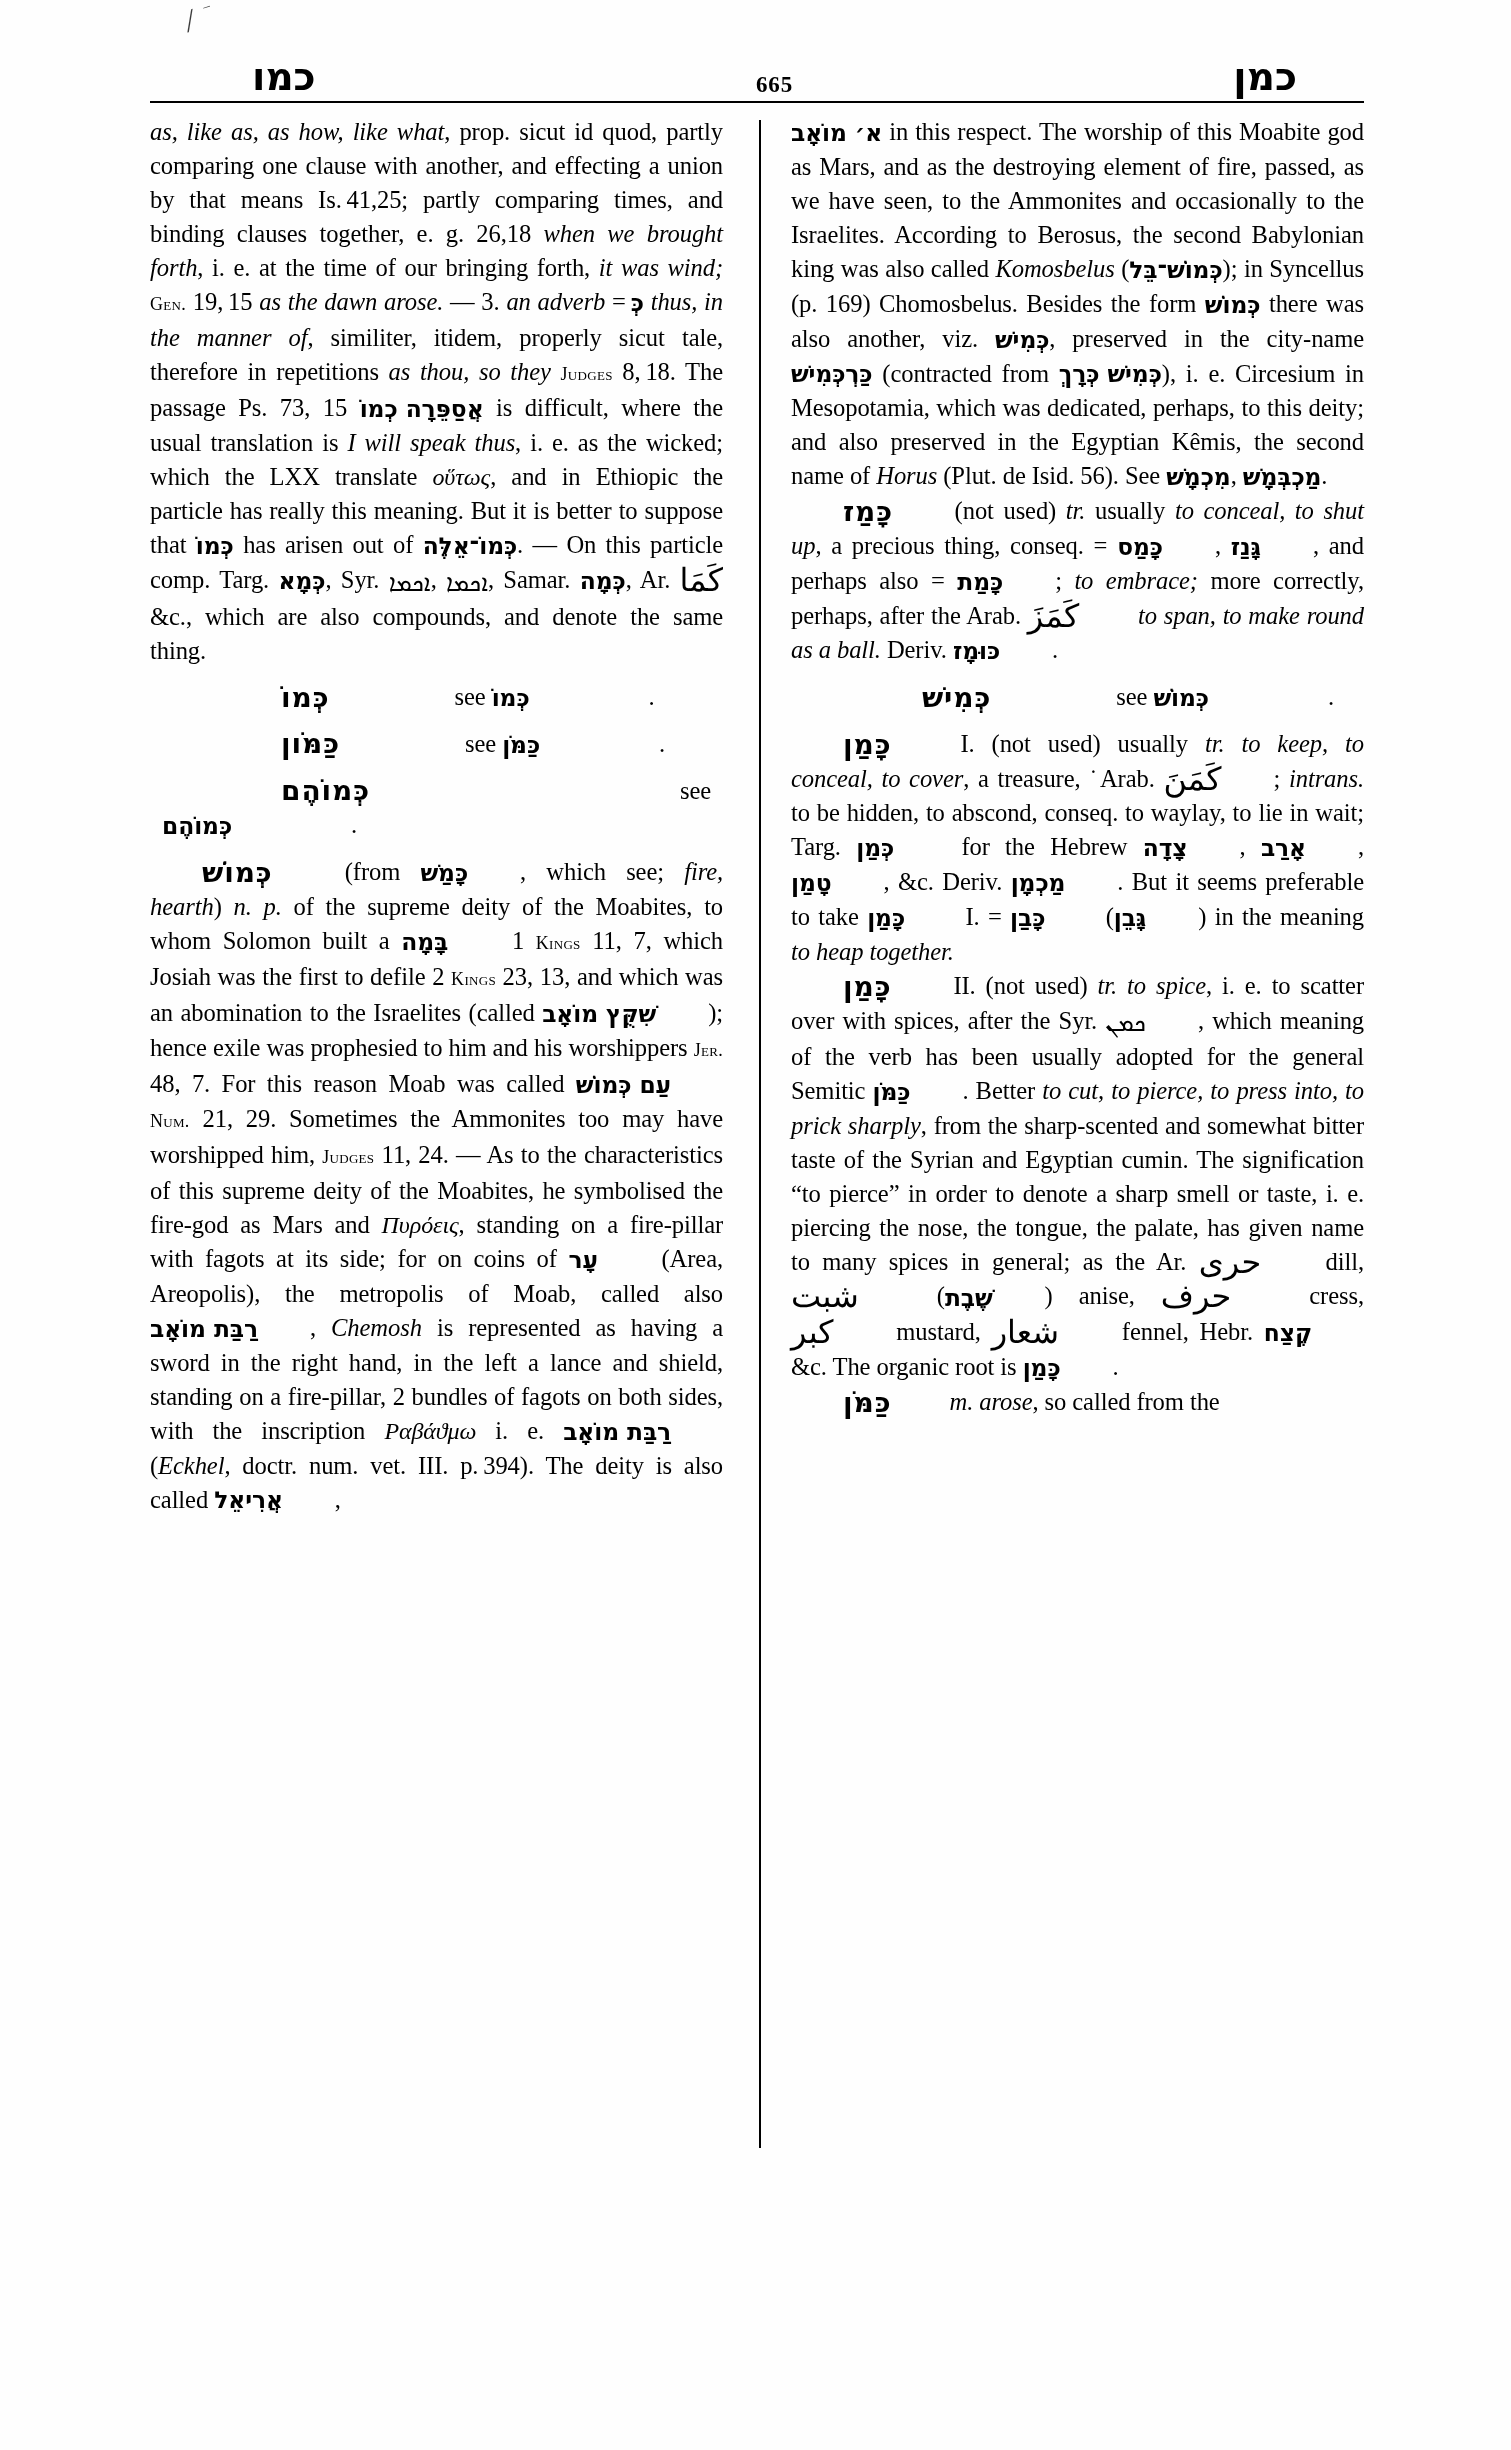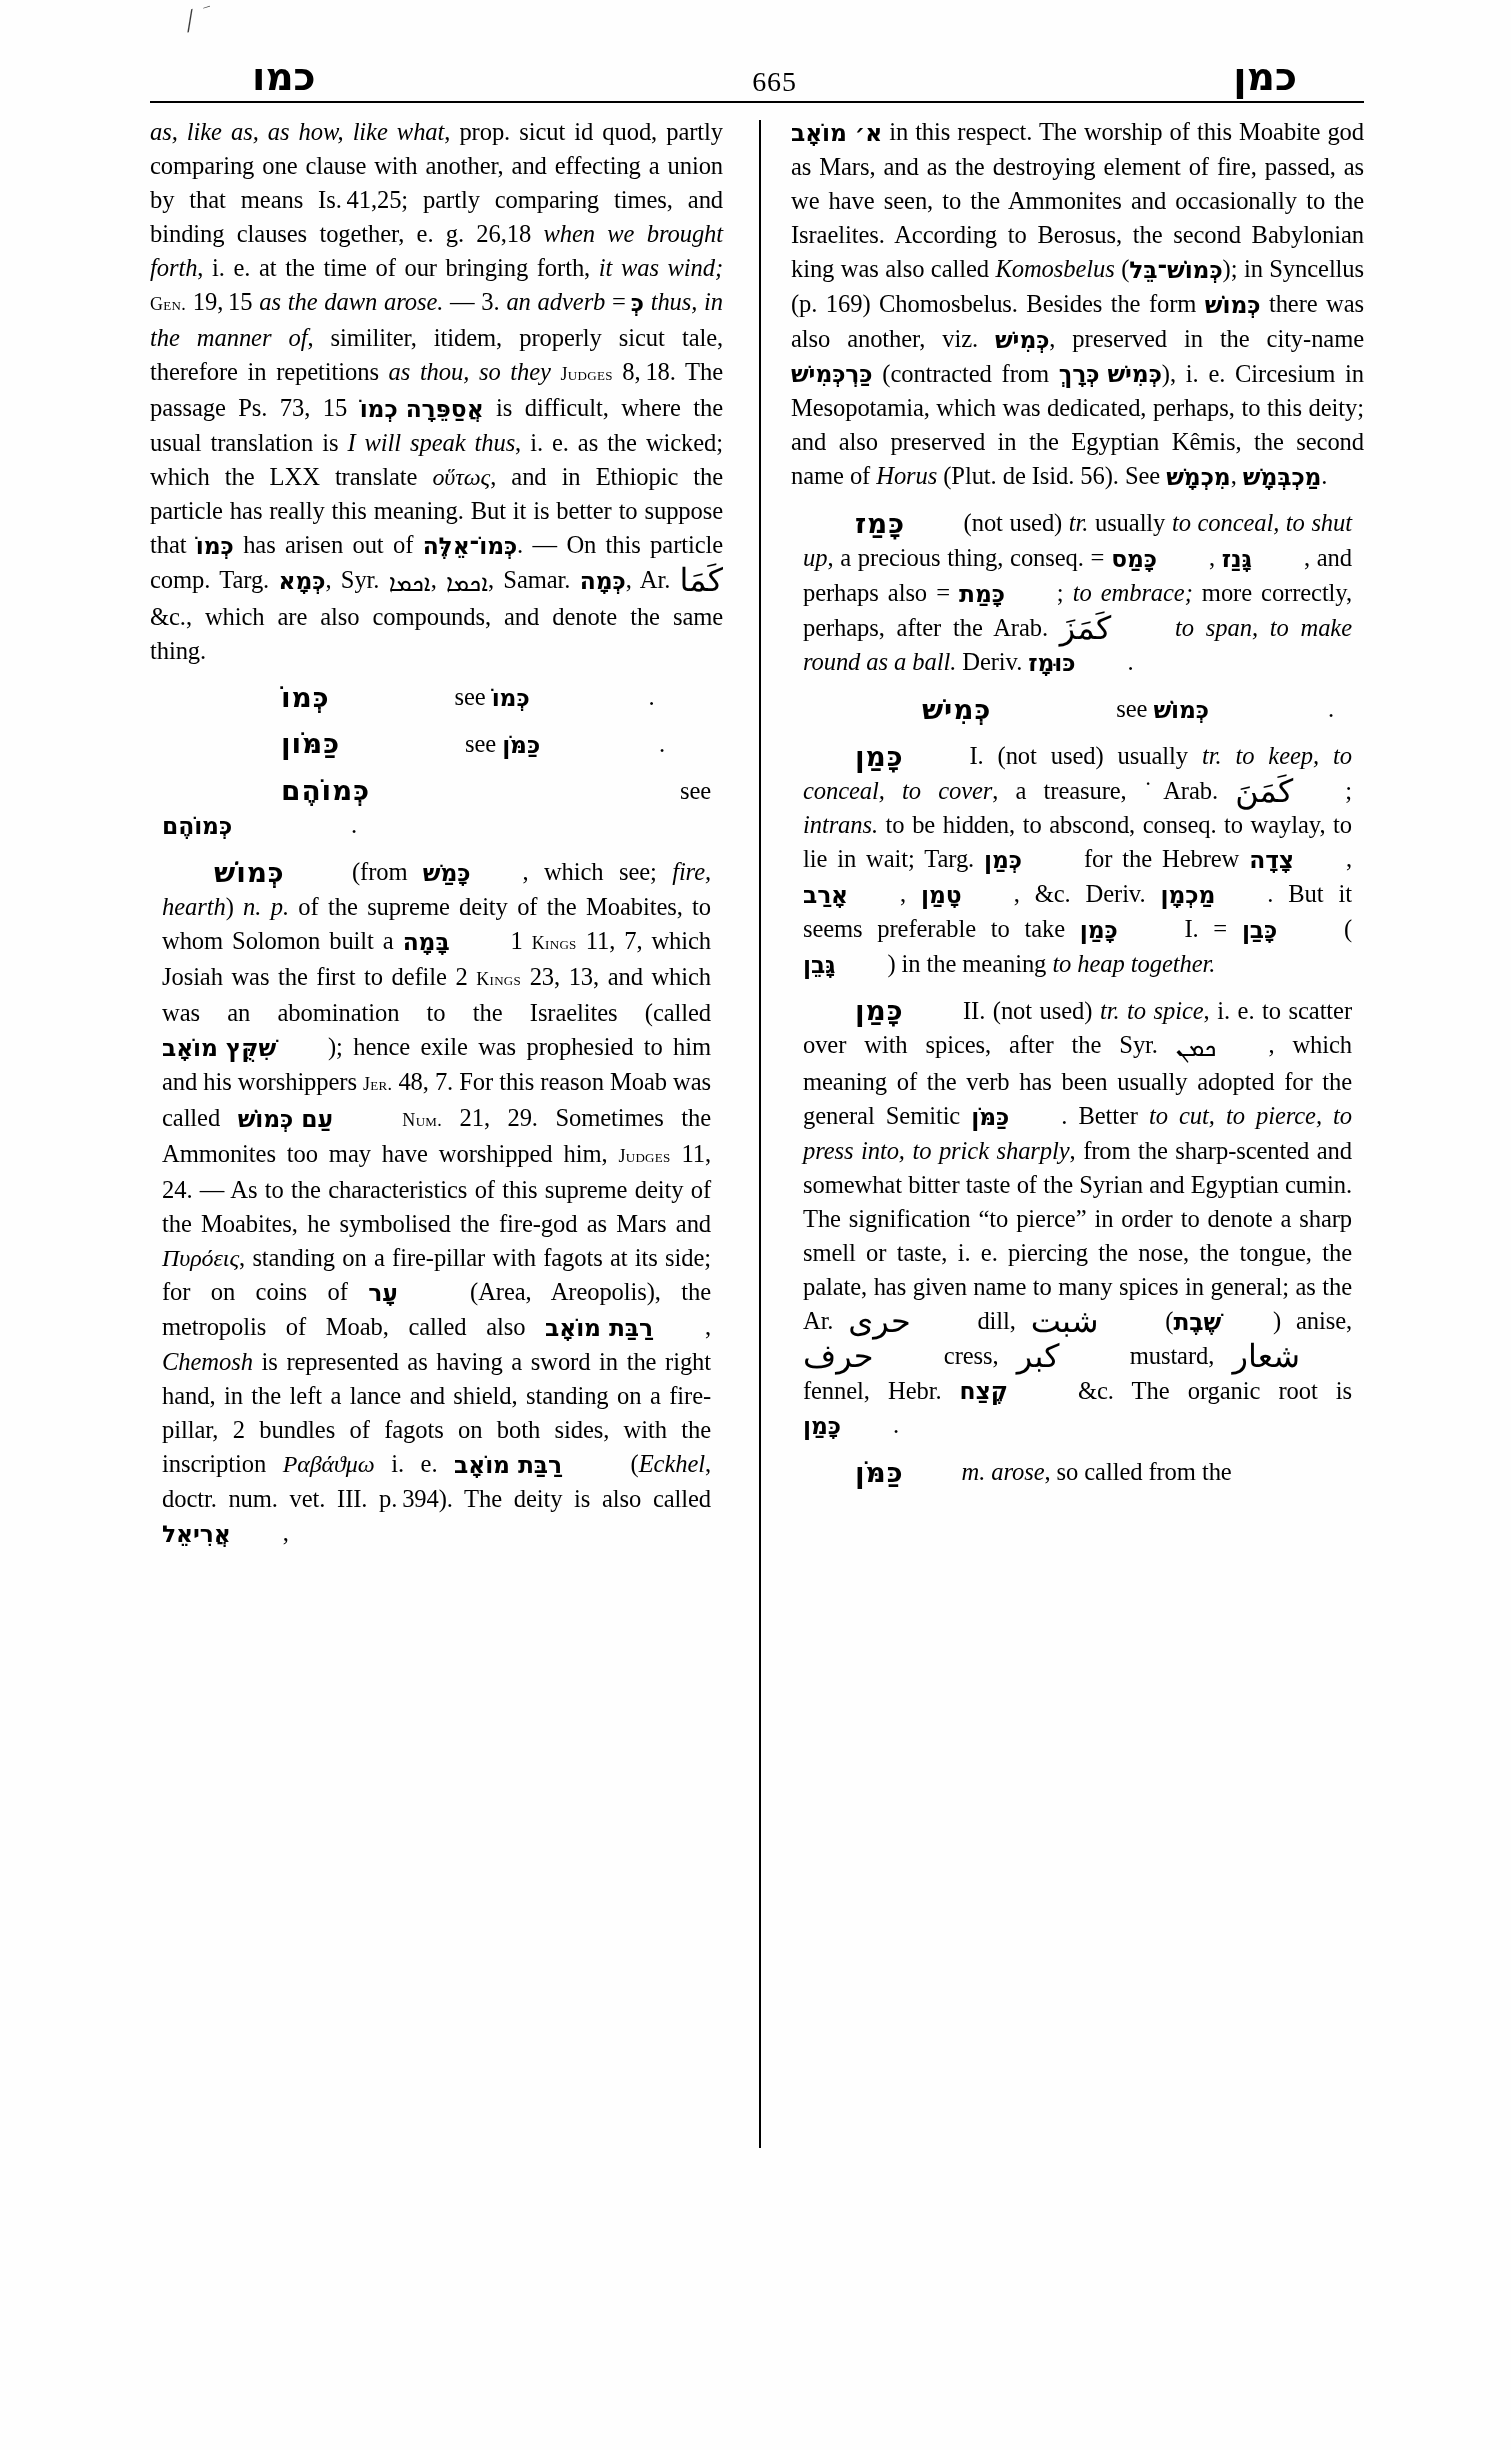--- a/index.html
+++ b/index.html
@@ -53,22 +53,22 @@
   .rh-heb {
     font-family: "DejaVu Sans", sans-serif;
     font-size: 39px;
     font-weight: 700;
     line-height: 1;
     direction: rtl;
   }
   .rh-heb.left  { margin-left: 99px; margin-top: 44px; }
   .rh-heb.right { margin-right: 66px; }
   .rh-page {
-    font-size: 28px;
-    font-weight: 400;
+    font-size: 23px;
+    font-weight: 700;
     line-height: 1;
     letter-spacing: 0.9px;
   }
 
   .head-rule {
     position: absolute;
     left: 150px;
     top: 101px;
     width: 1214px;
     height: 0;
@@ -102,21 +102,21 @@
     width: 0;
     border-left: 2.7px solid #000;
   }
   .col-right { padding-left: 5.4px; }
 
   p.para {
     margin: 0;
     text-indent: 0;
   }
   p.entry {
-    margin: 12px;
+    margin: 0;
     text-indent: 52px;
   }
   p.subentry {
     margin: 12px;
     text-indent: 119px;
   }
 
   .heb {
     font-family: "DejaVu Sans", sans-serif;
     font-size: 23.4px;

